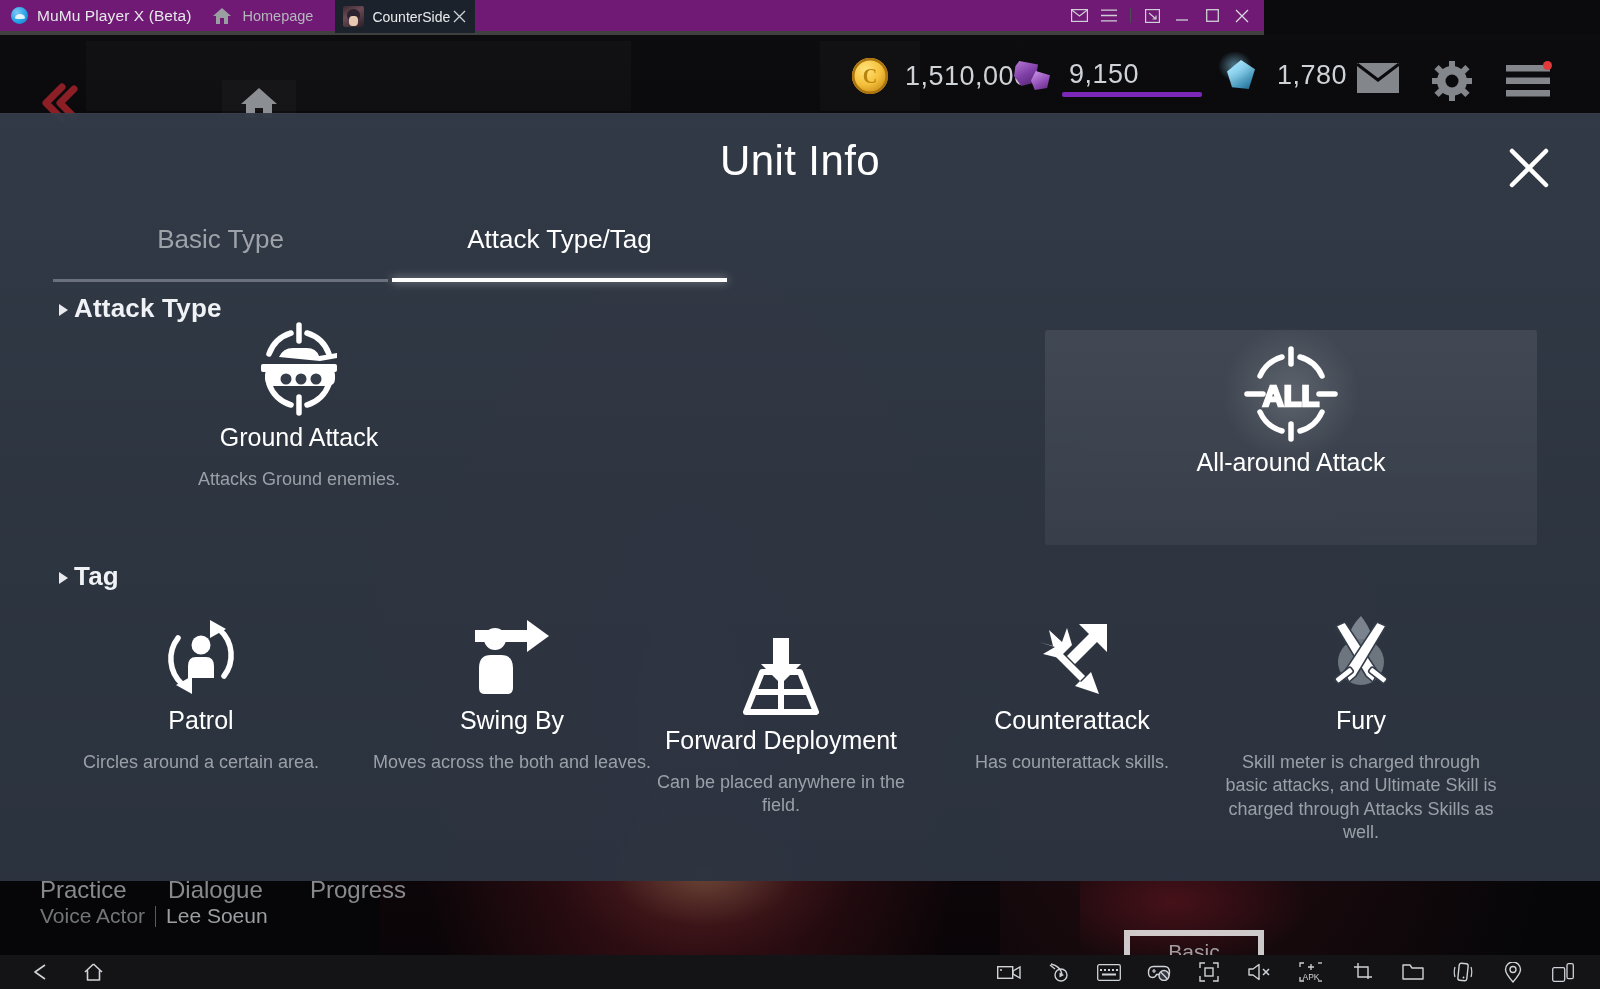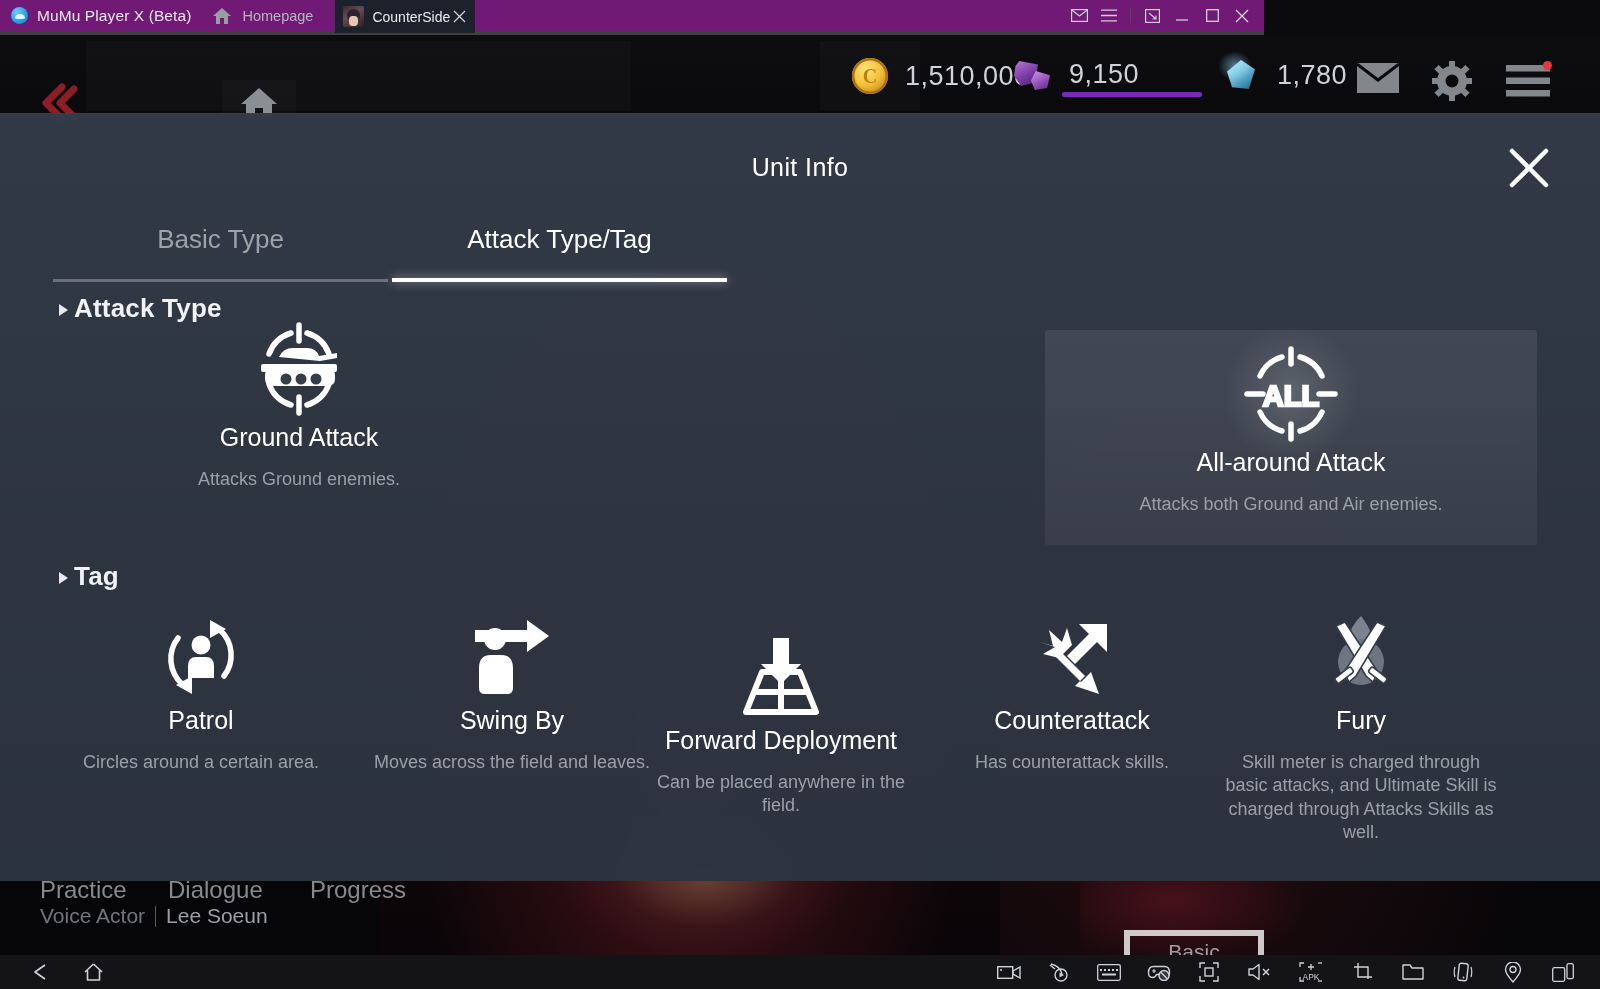--- a/index.html
+++ b/index.html
@@ -141,22 +141,22 @@
     color: #c2c5c9; font-size: 21px; opacity: .78;
   }
 
   
   .modal {
     position: absolute; left: 0; top: 78px; width: 1600px; height: 768px;
     background: linear-gradient(180deg, rgba(51,59,72,.975) 0%, rgba(46,54,66,.975) 55%, rgba(44,52,64,.975) 100%);
     border-top: 1px solid rgba(255,255,255,.06);
   }
   .modal-title {
-    position: absolute; left: 0; top: 39px; width: 1600px; text-align: center;
-    color: #ffffff; font-size: 25px; letter-spacing: .4px;
+    position: absolute; left: 0; top: 23px; width: 1600px; text-align: center;
+    color: #ffffff; font-size: 42px; letter-spacing: .4px;
   }
   .modal-close { position: absolute; right: 50px; top: 33px; width: 42px; height: 42px; }
 
   .tabs { position: absolute; left: 53px; top: 110px; width: 1494px; height: 58px; }
   .tab {
     position: absolute; top: 0; height: 58px; display: flex; align-items: flex-start; justify-content: center;
   }
   .tab .tlabel { font-size: 26px; }
   .tab .tbar { position: absolute; left: 0; bottom: 0; height: 4px; width: 100%; }
   .tab-inactive .tlabel { color: #9ea2a9; }
@@ -424,21 +424,20 @@
                 <path d="M78 48 H94"></path>
               <path d="M19 30 A34 34 0 0 1 41 11"></path>
               <path d="M81 30 A34 34 0 0 0 59 11"></path>
               <path d="M19 66 A34 34 0 0 0 41 85"></path>
               <path d="M81 66 A34 34 0 0 1 59 85"></path>
             </g>
             <text x="50" y="60" text-anchor="middle" font-family="Liberation Sans, sans-serif" font-size="29" font-weight="bold" fill="#ffffff" stroke="#ffffff" stroke-width="2.5">ALL</text>
           </svg>
         </div>
         <div class="cname">All-around Attack</div>
-        <div class="cdesc" style="width:470px;">Attacks both Ground and Air enemies.</div>
       </div>
 
       <div class="section-head" style="left:59px;top:447px;">
         <span class="caret"></span>
         <span class="stext">Tag</span>
       </div>
 
       <div class="card" style="left:81px;top:500px;width:240px;">
         <div class="icon-wrap" style="width:86px;height:86px;">
           <svg width="86" height="86" viewBox="0 0 86 86">
@@ -458,21 +457,21 @@
 
       <div class="card" style="left:372px;top:500px;width:280px;">
         <div class="icon-wrap" style="width:86px;height:86px;">
           <svg width="86" height="86" viewBox="0 0 86 86">
             <path d="M6 16 H58 V6 L80 22 L58 38 V28 H6 Z" fill="#ffffff"></path>
             <circle cx="26" cy="25" r="11" fill="#ffffff"></circle>
             <path d="M10 74 V54 q0 -13 12 -13 h10 q12 0 12 13 v20 q0 6 -6 6 h-22 q-6 0 -6 -6 z" fill="#ffffff"></path>
           </svg>
         </div>
         <div class="cname">Swing By</div>
-        <div class="cdesc" style="width:288px;">Moves across the field and leaves.</div>
+        <div class="cdesc" style="width:288px;">Moves across the both and leaves.</div>
       </div>
 
       <div class="card" style="left:640px;top:520px;width:282px;">
         <div class="icon-wrap" style="width:86px;height:86px;">
           <svg width="86" height="86" viewBox="0 0 86 86">
             <path d="M35 4 H51 V30 H63 L43 50 L23 30 H35 Z" fill="#ffffff"></path>
             <path d="M24 38 H62 L78 78 H8 Z" fill="none" stroke="#ffffff" stroke-width="6" stroke-linejoin="round"></path>
             <path d="M43 40 V78" stroke="#ffffff" stroke-width="6"></path>
             <path d="M17 58 H69" stroke="#ffffff" stroke-width="6"></path>
           </svg>

